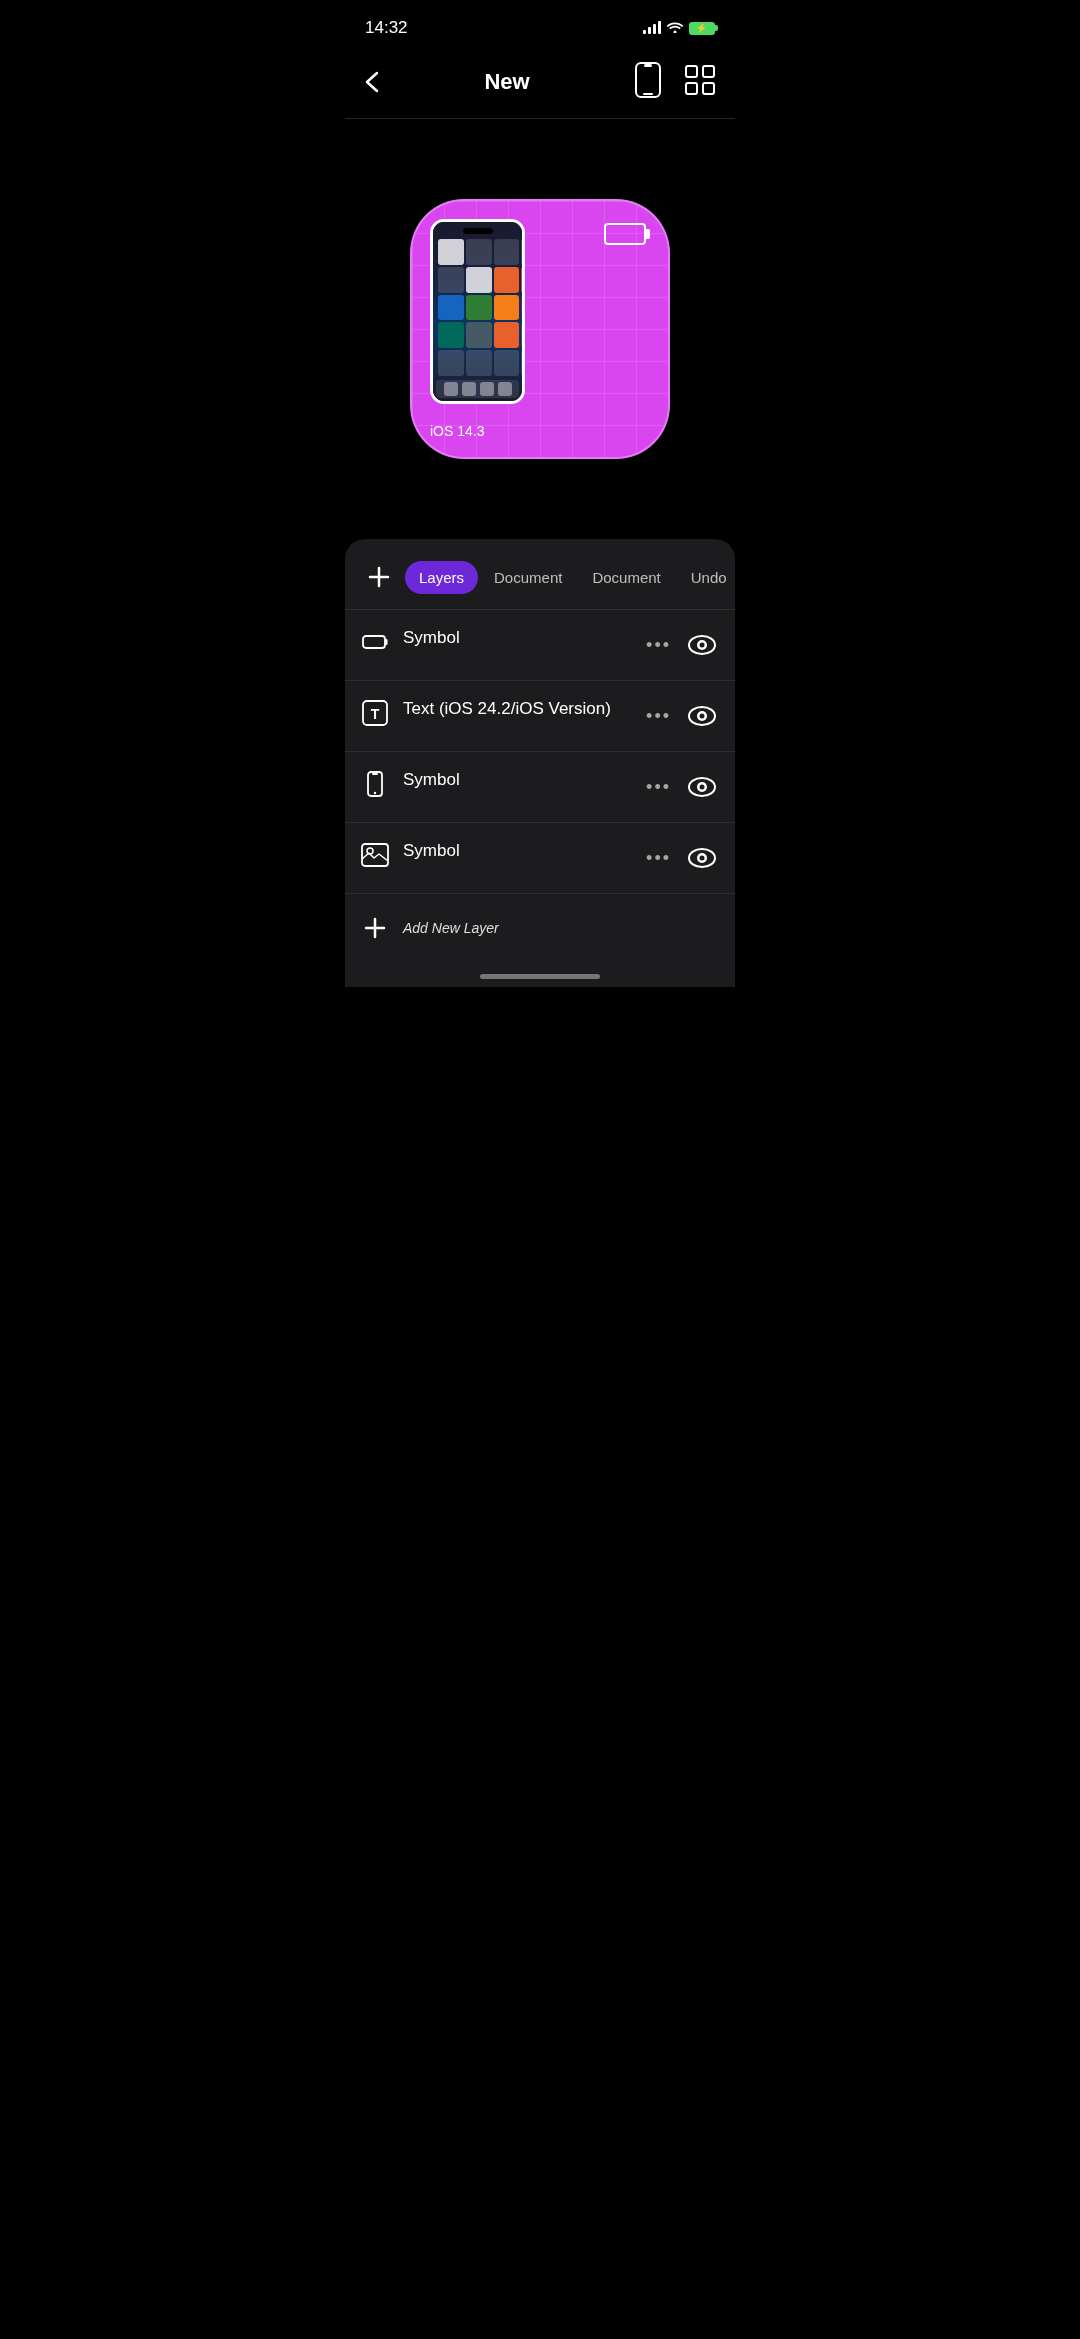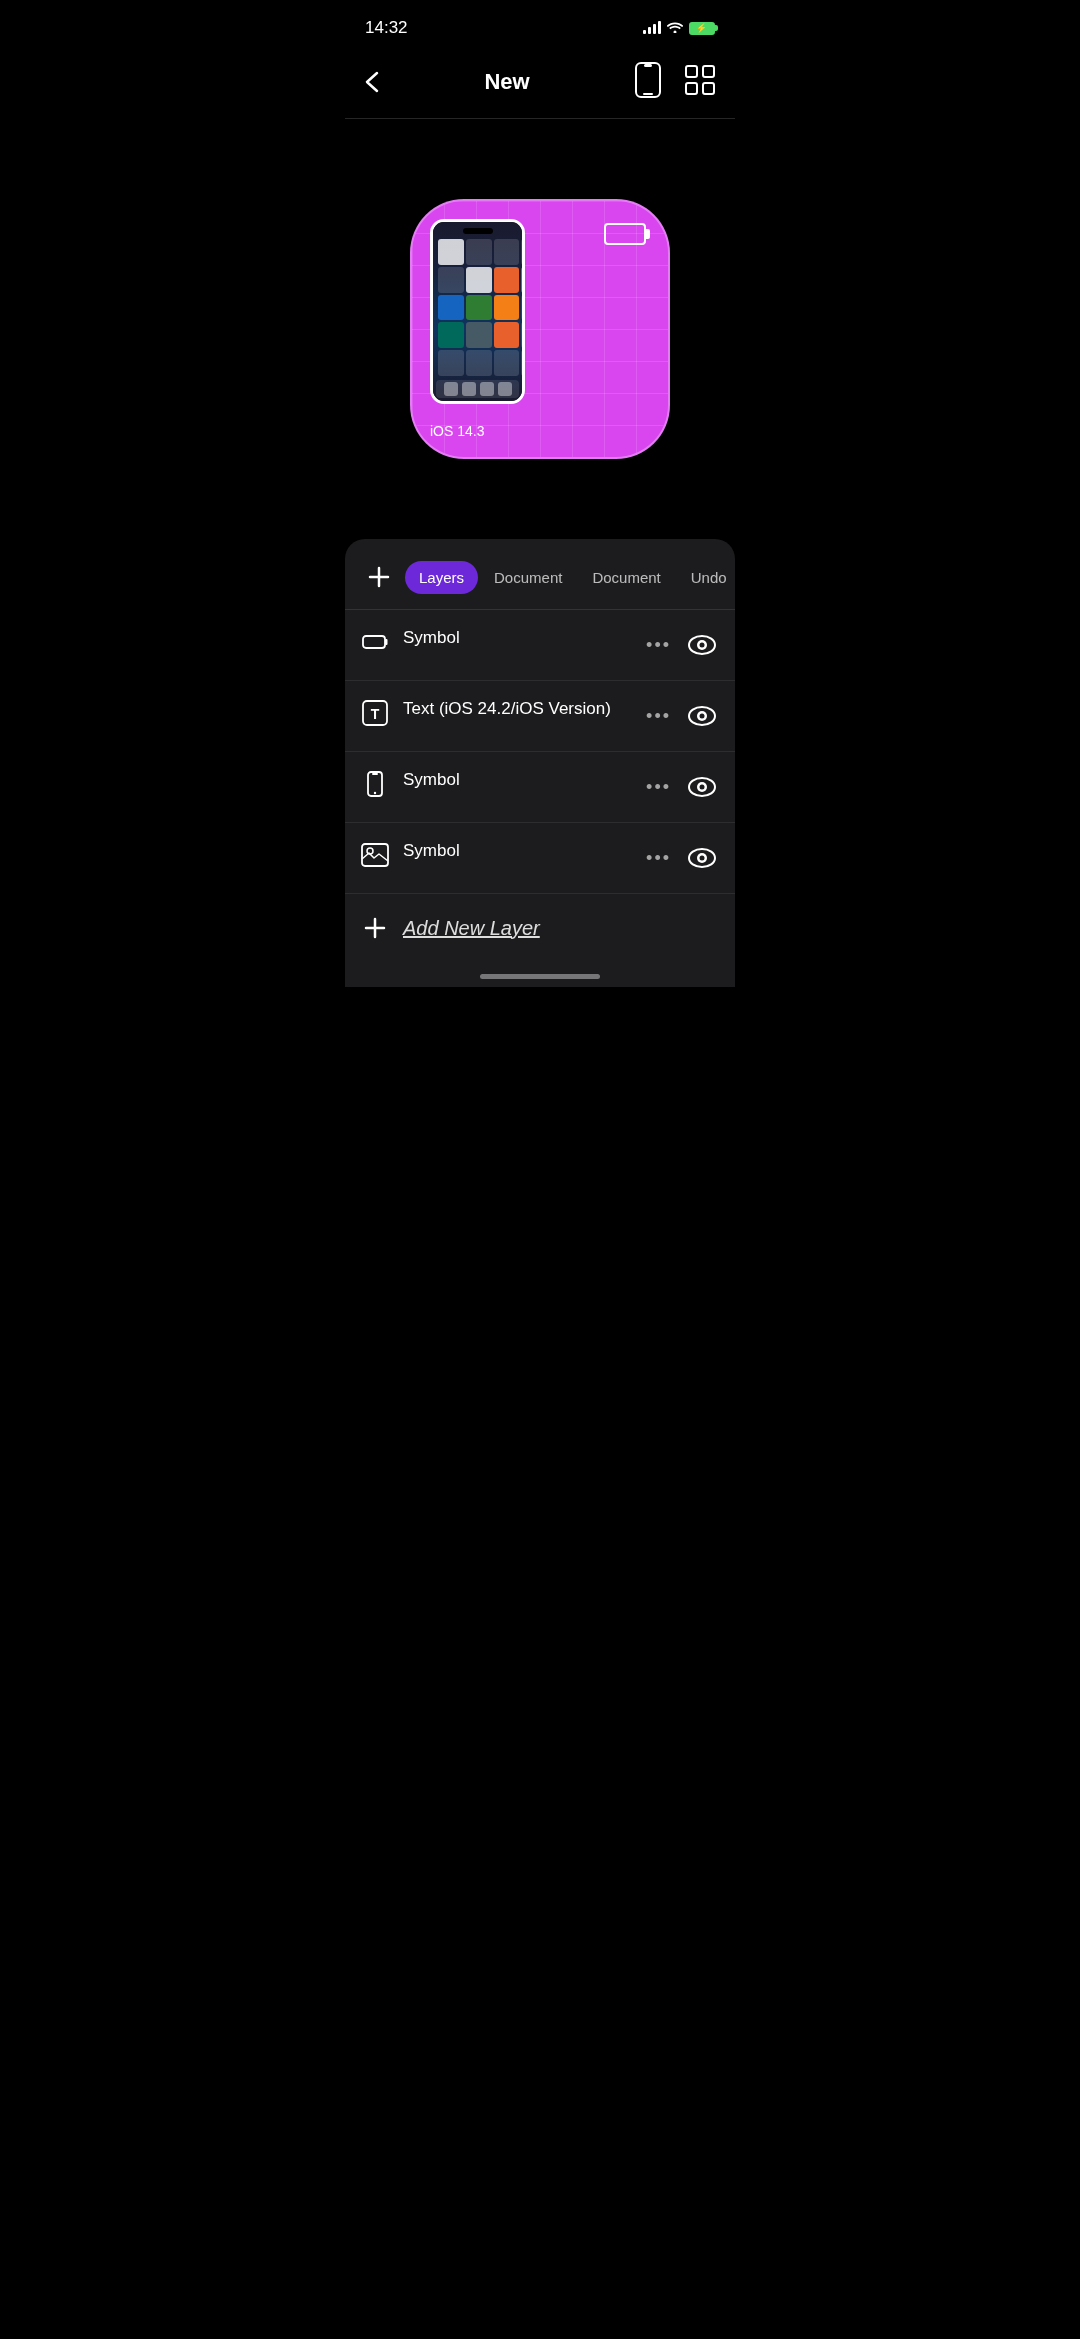--- a/index.html
+++ b/index.html
@@ -394,24 +394,23 @@
     .add-layer-icon {
       width: 28px;
       height: 28px;
       display: flex;
       align-items: center;
       justify-content: center;
       flex-shrink: 0;
     }
 
     .add-layer-text {
-      font-size: 20px;
+      font-size: 14px;
       font-style: italic;
       color: rgba(255,255,255,0.85);
-      text-decoration: underline;
     }
 
     
     .home-indicator {
       display: flex;
       justify-content: center;
       padding: 12px 0 8px 0;
     }
 
     .home-bar {

